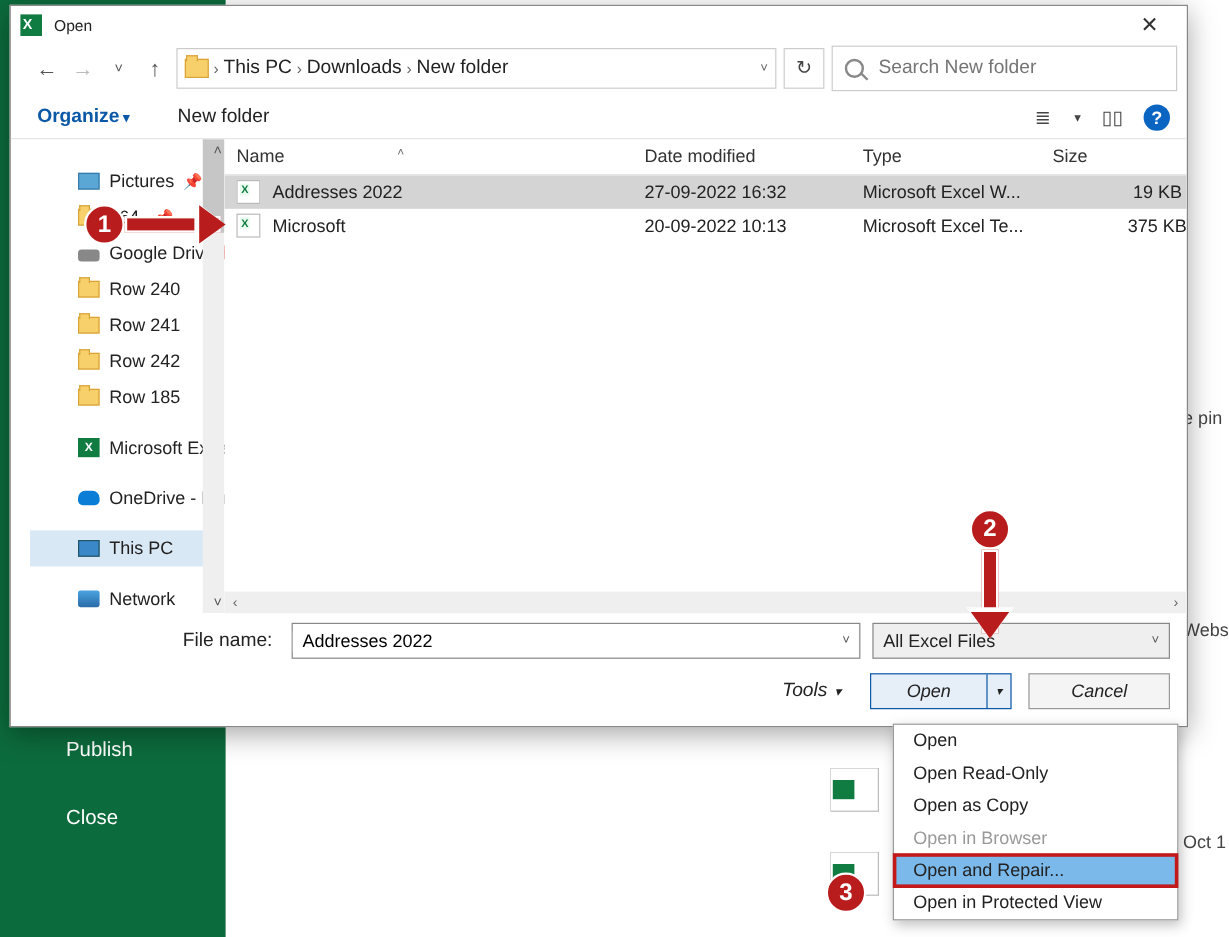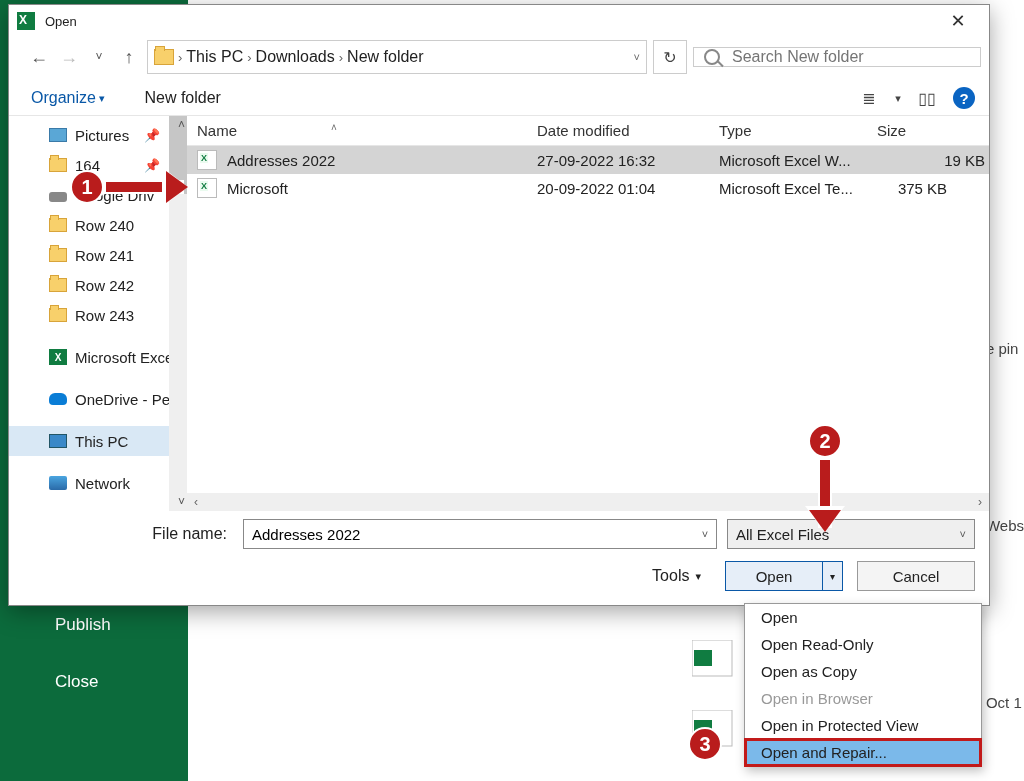--- a/index.html
+++ b/index.html
@@ -31,40 +31,40 @@
   .navrow { height:44px; display:flex; align-items:center; gap:6px; padding:2px 8px 6px 18px; }
   .navbtn { width:24px; height:24px; display:flex; align-items:center; justify-content:center; color:#555; font-size:18px; }
   .navbtn.disabled { color:#bbb; }
   .addressbar { flex:0 0 500px; height:34px; border:1px solid #ccc; display:flex; align-items:center; padding:0 6px; gap:4px; font-size:16px; }
   .folder-icon { width:20px; height:16px; background:#f8d06b; border:1px solid #d8a43a; position:relative; }
   .folder-icon::before { content:""; position:absolute; left:0; top:-4px; width:8px; height:4px; background:#f8d06b; border:1px solid #d8a43a; border-bottom:none; }
   .chevron { color:#666; font-size:13px; }
   .crumb { color:#222; }
   .addr-drop { margin-left:auto; color:#666; font-size:11px; }
   .refresh { width:34px; height:34px; border:1px solid #ccc; display:flex; align-items:center; justify-content:center; color:#444; }
-  .searchbox { flex:1; height:20px; border:1px solid #ccc; display:flex; align-items:center; padding:0 10px; color:#888; gap:10px; }
+  .searchbox { flex:1; height:38px; border:1px solid #ccc; display:flex; align-items:center; padding:0 10px; color:#888; gap:10px; }
   .mag { width:16px; height:16px; border:2px solid #888; border-radius:50%; position:relative; }
   .mag::after { content:""; position:absolute; width:7px; height:2px; background:#888; left:11px; top:12px; transform:rotate(45deg); }
   input.search { border:none; outline:none; font-size:16px; flex:1; color:#333; background:transparent; }
 
   .toolbar2 { height:34px; display:flex; align-items:center; padding:0 14px 0 22px; font-size:16px; color:#222; }
-  .orglink { color:#0a58a7; display:flex; align-items:center; gap:3px; }
+  .orglink { color:#0a58a7; display:flex; align-items:center; gap:3px;font-weight:bold; }
   .newfolder { margin-left:40px; color:#222; }
   .toolbar2 .spacer { flex:1; }
   .viewbtn { width:36px; height:26px; display:flex; align-items:center; justify-content:center; color:#444; margin-left:2px; }
   .help { width:22px; height:22px; border-radius:50%; background:#0a64c2; color:#fff; display:flex; align-items:center; justify-content:center; font-size:15px; font-weight:bold; margin-left:8px; }
 
   .body { flex:1; display:flex; min-height:0; border-top:1px solid #e6e6e6; }
   .tree { width:178px; position:relative; overflow:hidden; font-size:15px; color:#222; }
   .tree .scrollbar { position:absolute; right:0; top:0; width:18px; height:100%; background:#efefef; }
   .tree .thumb { position:absolute; right:0; top:0; width:18px; height:78px; background:#c6c6c6; }
   .tree .arrow { position:absolute; right:2px; font-size:12px; color:#555; }
   .tree .arrow.up { top:2px; }
   .tree .arrow.dn { bottom:2px; }
-  .tree ul { list-style:none; margin:0; padding:4px 0 0 0; }
+  .tree ul { list-style:none; margin:16px; padding:4px 0 0 0; }
   .tree li { display:flex; align-items:center; gap:8px; padding:4px 6px 4px 40px; height:30px; white-space:nowrap; }
   .tree li.sel { background:#d9e8f5; }
   .tree li.spaced { margin-top:12px; }
   .pin { margin-left:auto; margin-right:20px; color:#888; font-size:13px; }
   .icon { width:18px; height:14px; flex:0 0 18px; }
   .ic-folder { background:#f8d06b; border:1px solid #d8a43a; position:relative; }
   .ic-folder::before { content:""; position:absolute; left:0; top:-4px; width:7px; height:4px; background:#f8d06b; border:1px solid #d8a43a; border-bottom:none; }
   .ic-pic { background:#5aa7d6; border:1px solid #3a7aa8; }
   .ic-drive { background:#888; border-radius:3px; height:10px; margin-top:3px; }
   .ic-excel { width:18px; height:16px; background:#107c41; color:#fff; font-size:10px; font-weight:bold; display:flex; align-items:center; justify-content:center; }
@@ -91,21 +91,21 @@
   .files .hscroll .ar { width:18px; text-align:center; color:#666; font-size:12px; }
 
   .bottom { padding:8px 14px 14px 14px; }
   .fnrow { display:flex; align-items:center; gap:10px; margin-bottom:12px; }
   .fnlabel { width:210px; text-align:right; font-size:16px; color:#222; padding-right:6px; }
   .fninput { flex:1; height:30px; border:1px solid #888; display:flex; align-items:center; }
   .fninput input { flex:1; border:none; outline:none; padding:0 8px; font-size:15px; }
   .fninput .dd { width:22px; text-align:center; color:#555; font-size:11px; }
   .filter { width:248px; height:30px; border:1px solid #888; display:flex; align-items:center; padding:0 8px; font-size:15px; color:#222; background:#efefef; }
   .filter .dd { margin-left:auto; color:#555; font-size:11px; }
-  .btnrow { display:flex; align-items:center; justify-content:flex-end; gap:14px; }
+  .btnrow { display:flex; align-items:center; justify-content:flex-end; gap:14px;font-style:italic; }
   .tools { font-size:16px; color:#222; display:flex; align-items:center; gap:6px; margin-right:10px; }
   .btn { height:30px; border:1px solid #0a58a7; background:#e6eef8; display:flex; align-items:center; justify-content:center; font-size:15px; color:#222; }
   .btn.open { width:118px; border:1px solid #0a58a7; position:relative; }
   .btn.open .main { flex:1; text-align:center; }
   .btn.open .split { width:20px; border-left:1px solid #0a58a7; height:100%; display:flex; align-items:center; justify-content:center; font-size:10px; }
   .btn.cancel { width:118px; border:1px solid #999; background:#f4f4f4; }
 
   
   .menu {
     position:absolute; left:744px; top:603px; width:238px;
@@ -227,21 +227,21 @@
           <li>
             <span class="icon ic-folder"></span>
             <span>Row 241</span>
           </li>
           <li>
             <span class="icon ic-folder"></span>
             <span>Row 242</span>
           </li>
           <li>
             <span class="icon ic-folder"></span>
-            <span>Row 243</span>
+            <span>Row 185</span>
           </li>
           <li class="spaced">
             <span class="icon ic-excel">X</span>
             <span>Microsoft Excel</span>
           </li>
           <li class="spaced">
             <span class="icon ic-od"></span>
             <span>OneDrive - Perso</span>
           </li>
           <li class="sel spaced">
@@ -277,23 +277,23 @@
             </div>
             <div class="col c-date">27-09-2022 16:32</div>
             <div class="col c-type">Microsoft Excel W...</div>
             <div class="col c-size" style="text-align:right;padding-right:4px">19 KB</div>
           </div>
           <div class="frow">
             <div class="col c-name">
               <span class="xlsicon"></span>
               <span>Microsoft</span>
             </div>
-            <div class="col c-date">20-09-2022 01:04</div>
+            <div class="col c-date">20-09-2022 10:13</div>
             <div class="col c-type">Microsoft Excel Te...</div>
-            <div class="col c-size" style="text-align:center;padding-right:21px">375 KB</div>
+            <div class="col c-size" style="text-align:right;padding-right:0">375 KB</div>
           </div>
         </div>
       <div class="hscroll">
         <div class="ar">‹</div>
         <div class="tr"></div>
         <div class="ar">›</div>
       </div>
     </div>
 
   </div>
@@ -323,22 +323,22 @@
     </div>
   </div>
 
 </div>
 
 <div class="menu" id="open-menu">
     <div class="mi">Open</div>
     <div class="mi">Open Read-Only</div>
     <div class="mi">Open as Copy</div>
     <div class="mi disabled">Open in Browser</div>
+    <div class="mi sel">Open and Repair...</div>
     <div class="mi">Open in Protected View</div>
-    <div class="mi sel">Open and Repair...</div>
   </div>
 
 <div class="callout" style="left:70px; top:170px;">
   <div class="badge">1</div>
   <div class="arrowR" style="left:34px; top:10px; width:80px;"></div>
 </div>
 <div class="callout" style="left:808px; top:424px;">
   <div class="badge">2</div>
   <div class="arrowD" style="left:10px; top:34px; height:70px;"></div>
 </div>

